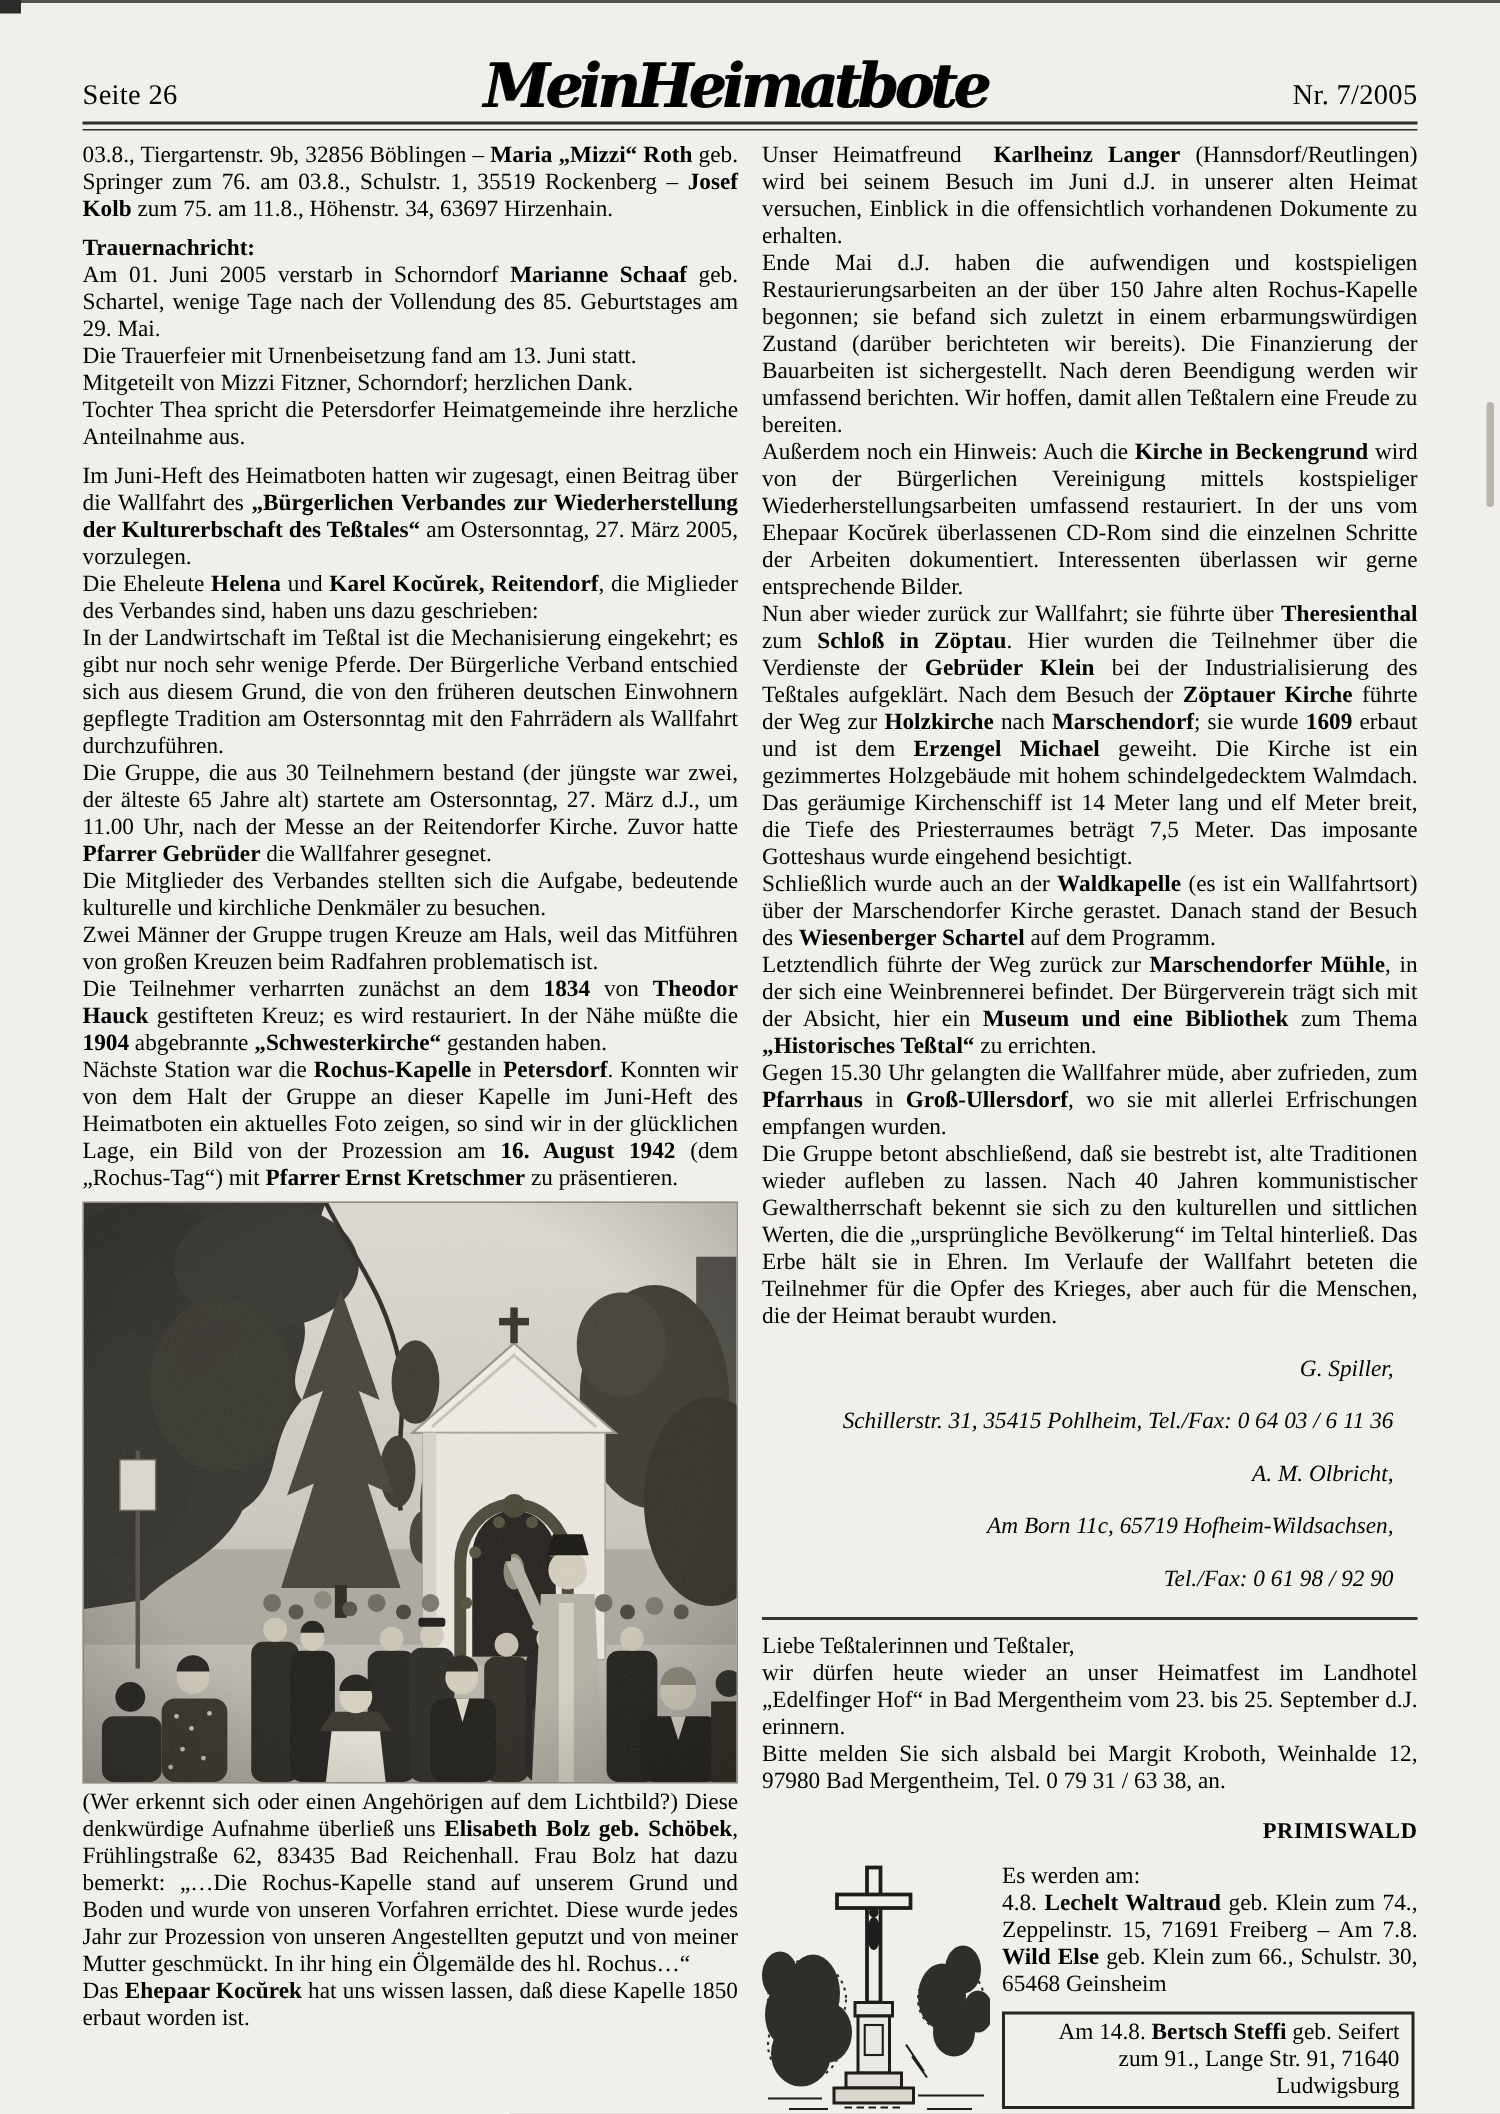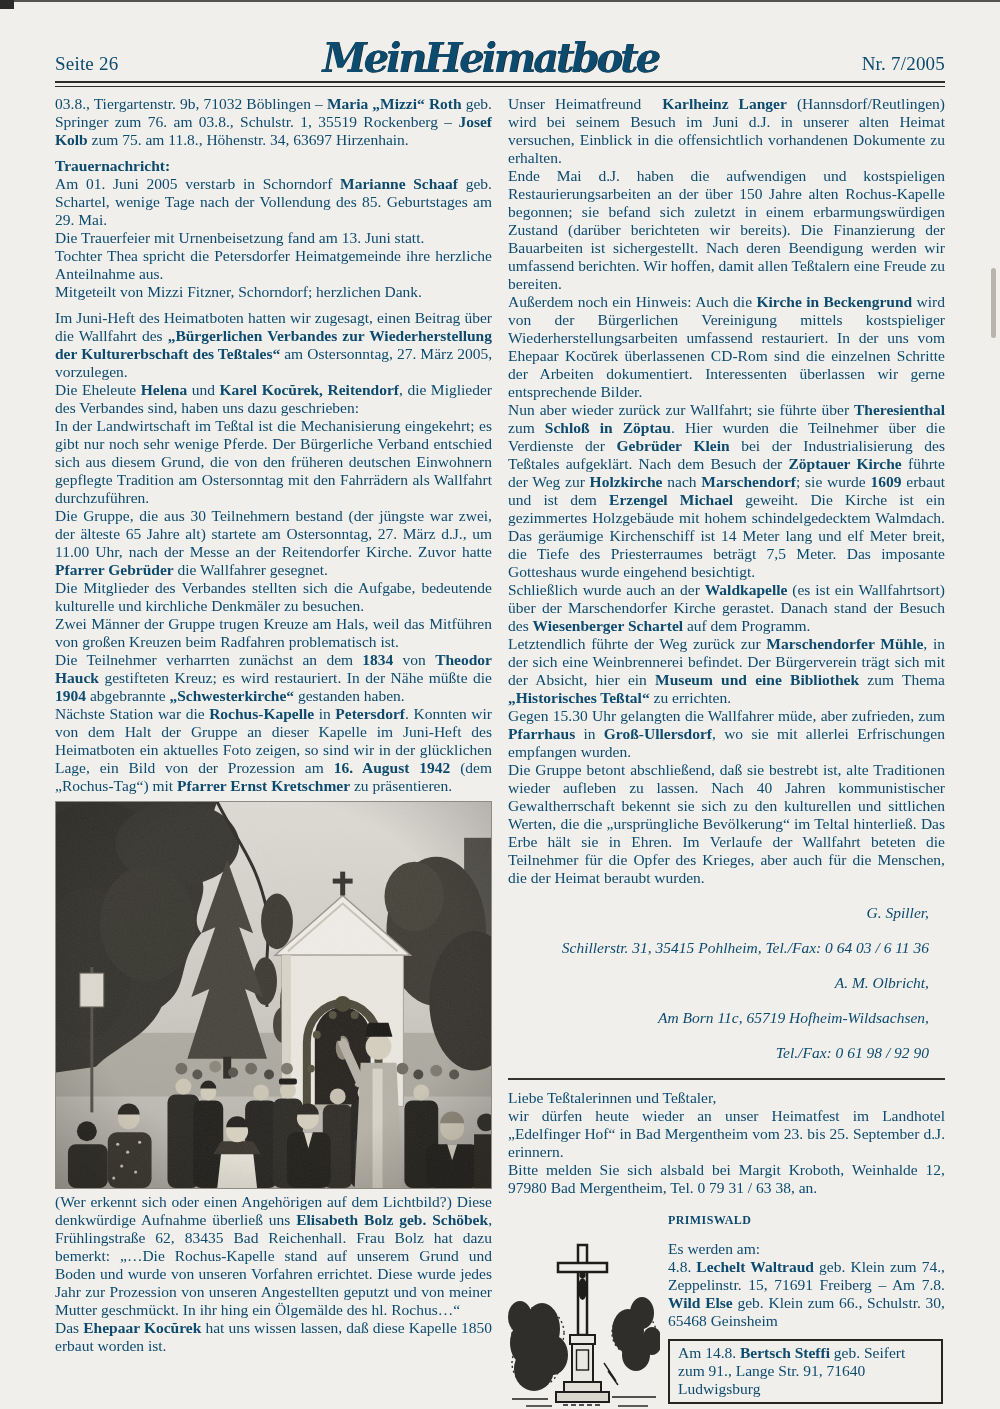--- a/index.html
+++ b/index.html
@@ -1,17 +1,17 @@
 <!DOCTYPE html>
 <html><head>
 <meta charset="utf-8">
 <style>
   html,body{margin:0;padding:0;background:#cfccc7;}
   .page{position:relative;width:1000px;height:1409px;margin:0 auto;background:#f1efeb;
-        font-family:"Liberation Serif",serif;color:#0c4a6e;overflow:hidden;}
+        font-family:"Liberation Serif",serif;color:#000000;overflow:hidden;}
   .scan-top{position:absolute;top:0;left:0;width:100%;height:2px;background:#55534f;}
   .scan-corner{position:absolute;top:0;left:0;width:14px;height:9px;background:#2b2b29;}
   .scan-smudge{position:absolute;right:4px;top:268px;width:5px;height:70px;background:#b9b5ad;border-radius:3px;}
 
   .header{position:absolute;top:36px;left:55px;width:890px;height:42px;
           display:flex;align-items:flex-end;justify-content:space-between;}
   .header .side{font-size:19px;padding-bottom:3px;letter-spacing:.2px;}
   .masthead{font-family:"DejaVu Serif",serif;font-weight:bold;font-style:italic;
             font-size:40px;letter-spacing:-3px;line-height:1;transform:scaleY(1.02);
             text-shadow:0.6px 0 0 #1d1c1a;}
@@ -28,24 +28,24 @@
   .photo{width:437px;height:388px;margin:6px 0 4px;border:1px solid #8f8b82;box-sizing:border-box;
          background:#c9c6bf;}
   .photo svg{display:block;width:100%;height:100%;}
 
   p.sig{margin:16px;font-size:15.5px;line-height:19px;text-align:right;font-style:italic;}
   .rule-thin{border:0;border-top:2px solid #36342f;margin:10px 0 9px;}
 
   .primis{margin-top:16px;}
   .cross-fig{float:left;width:152px;height:198px;margin:0 8px 2px 0;}
   .cross-fig svg{display:block;width:100%;height:100%;}
-  .primis-head{margin:2px 0 12px;font-weight:bold;font-size:12px;text-align:left;letter-spacing:.4px;}
+  .primis-head{margin:2px 0 12px;font-weight:bold;font-size:15px;text-align:right;letter-spacing:.4px;}
   .primis-intro{margin-bottom:2px;}
   .boxed{border:2px solid #26251f;padding:3px 8px 4px;margin:9px 2px 9px 0;overflow:hidden;}
-  .boxed p{text-align:left;}
+  .boxed p{text-align:right;}
   .euer-row{display:flex;justify-content:space-between;font-size:21px;line-height:19px;}
   .euer-row .sig-name{font-style:italic;}
   .clear{clear:both;}
 </style>
 </head>
 <body>
 
 <div class="page">
   <div class="scan-top"></div>
   <div class="scan-corner"></div>
@@ -54,27 +54,27 @@
   <div class="header">
     <div class="side">Seite 26</div>
     <div class="masthead">MeinHeimatbote</div>
     <div class="side">Nr. 7/2005</div>
   </div>
   <div class="header-rule"></div>
 
   <div class="columns">
 
     <div class="col">
-      <p class="body"><span>03.8., Tiergartenstr. 9b, 71032 Böblingen – </span><span style="font-weight: bold;">Maria „Mizzi“ Roth</span><span> geb. Springer zum 76. am 03.8., Schulstr. 1, 35519 Rockenberg – </span><span style="font-weight: bold;">Josef Kolb</span><span> zum 75. am 11.8., Höhenstr. 34, 63697 Hirzenhain.</span></p>
+      <p class="body"><span>03.8., Tiergartenstr. 9b, 32856 Böblingen – </span><span style="font-weight: bold;">Maria „Mizzi“ Roth</span><span> geb. Springer zum 76. am 03.8., Schulstr. 1, 35519 Rockenberg – </span><span style="font-weight: bold;">Josef Kolb</span><span> zum 75. am 11.8., Höhenstr. 34, 63697 Hirzenhain.</span></p>
       <div class="sp8"></div>
       <p class="body bold">Trauernachricht:</p>
       <p class="body"><span>Am 01. Juni 2005 verstarb in Schorndorf </span><span style="font-weight: bold;">Marianne Schaaf</span><span> geb. Schartel, wenige Tage nach der Vollendung des 85. Geburtstages am 29. Mai.</span></p>
       <p class="body">Die Trauerfeier mit Urnenbeisetzung fand am 13. Juni statt.</p>
+      <p class="body">Mitgeteilt von Mizzi Fitzner, Schorndorf; herzlichen Dank.</p>
       <p class="body">Tochter Thea spricht die Petersdorfer Heimatgemeinde ihre herzliche Anteilnahme aus.</p>
-      <p class="body">Mitgeteilt von Mizzi Fitzner, Schorndorf; herzlichen Dank.</p>
       <div class="sp8"></div>
       <p class="body"><span>Im Juni-Heft des Heimatboten hatten wir zugesagt, einen Beitrag über die Wallfahrt des </span><span style="font-weight: bold;">„Bürgerlichen Verbandes zur Wiederherstellung der Kulturerbschaft des Teßtales“</span><span> am Ostersonntag, 27. März 2005, vorzulegen.</span></p>
       <p class="body"><span>Die Eheleute </span><span style="font-weight: bold;">Helena</span><span> und </span><span style="font-weight: bold;">Karel Kocŭrek, Reitendorf</span><span>, die Miglieder des Verbandes sind, haben uns dazu geschrieben:</span></p>
       <p class="body">In der Landwirtschaft im Teßtal ist die Mechanisierung eingekehrt; es gibt nur noch sehr wenige Pferde. Der Bürgerliche Verband entschied sich aus diesem Grund, die von den früheren deutschen Einwohnern gepflegte Tradition am Ostersonntag mit den Fahrrädern als Wallfahrt durchzuführen.</p>
       <p class="body"><span>Die Gruppe, die aus 30 Teilnehmern bestand (der jüngste war zwei, der älteste 65 Jahre alt) startete am Ostersonntag, 27. März d.J., um 11.00 Uhr, nach der Messe an der Reitendorfer Kirche. Zuvor hatte </span><span style="font-weight: bold;">Pfarrer Gebrüder</span><span> die Wallfahrer gesegnet.</span></p>
       <p class="body">Die Mitglieder des Verbandes stellten sich die Aufgabe, bedeutende kulturelle und kirchliche Denkmäler zu besuchen.</p>
       <p class="body">Zwei Männer der Gruppe trugen Kreuze am Hals, weil das Mitführen von großen Kreuzen beim Radfahren problematisch ist.</p>
       <p class="body"><span>Die Teilnehmer verharrten zunächst an dem </span><span style="font-weight: bold;">1834</span><span> von </span><span style="font-weight: bold;">Theodor Hauck</span><span> gestifteten Kreuz; es wird restauriert. In der Nähe müßte die </span><span style="font-weight: bold;">1904</span><span> abgebrannte </span><span style="font-weight: bold;">„Schwesterkirche“</span><span> gestanden haben.</span></p>
       <p class="body"><span>Nächste Station war die </span><span style="font-weight: bold;">Rochus-Kapelle</span><span> in </span><span style="font-weight: bold;">Petersdorf</span><span>. Konnten wir von dem Halt der Gruppe an dieser Kapelle im Juni-Heft des Heimatboten ein aktuelles Foto zeigen, so sind wir in der glücklichen Lage, ein Bild von der Prozession am </span><span style="font-weight: bold;">16. August 1942</span><span> (dem „Rochus-Tag“) mit </span><span style="font-weight: bold;">Pfarrer Ernst Kretschmer</span><span> zu präsentieren.</span></p>
 

